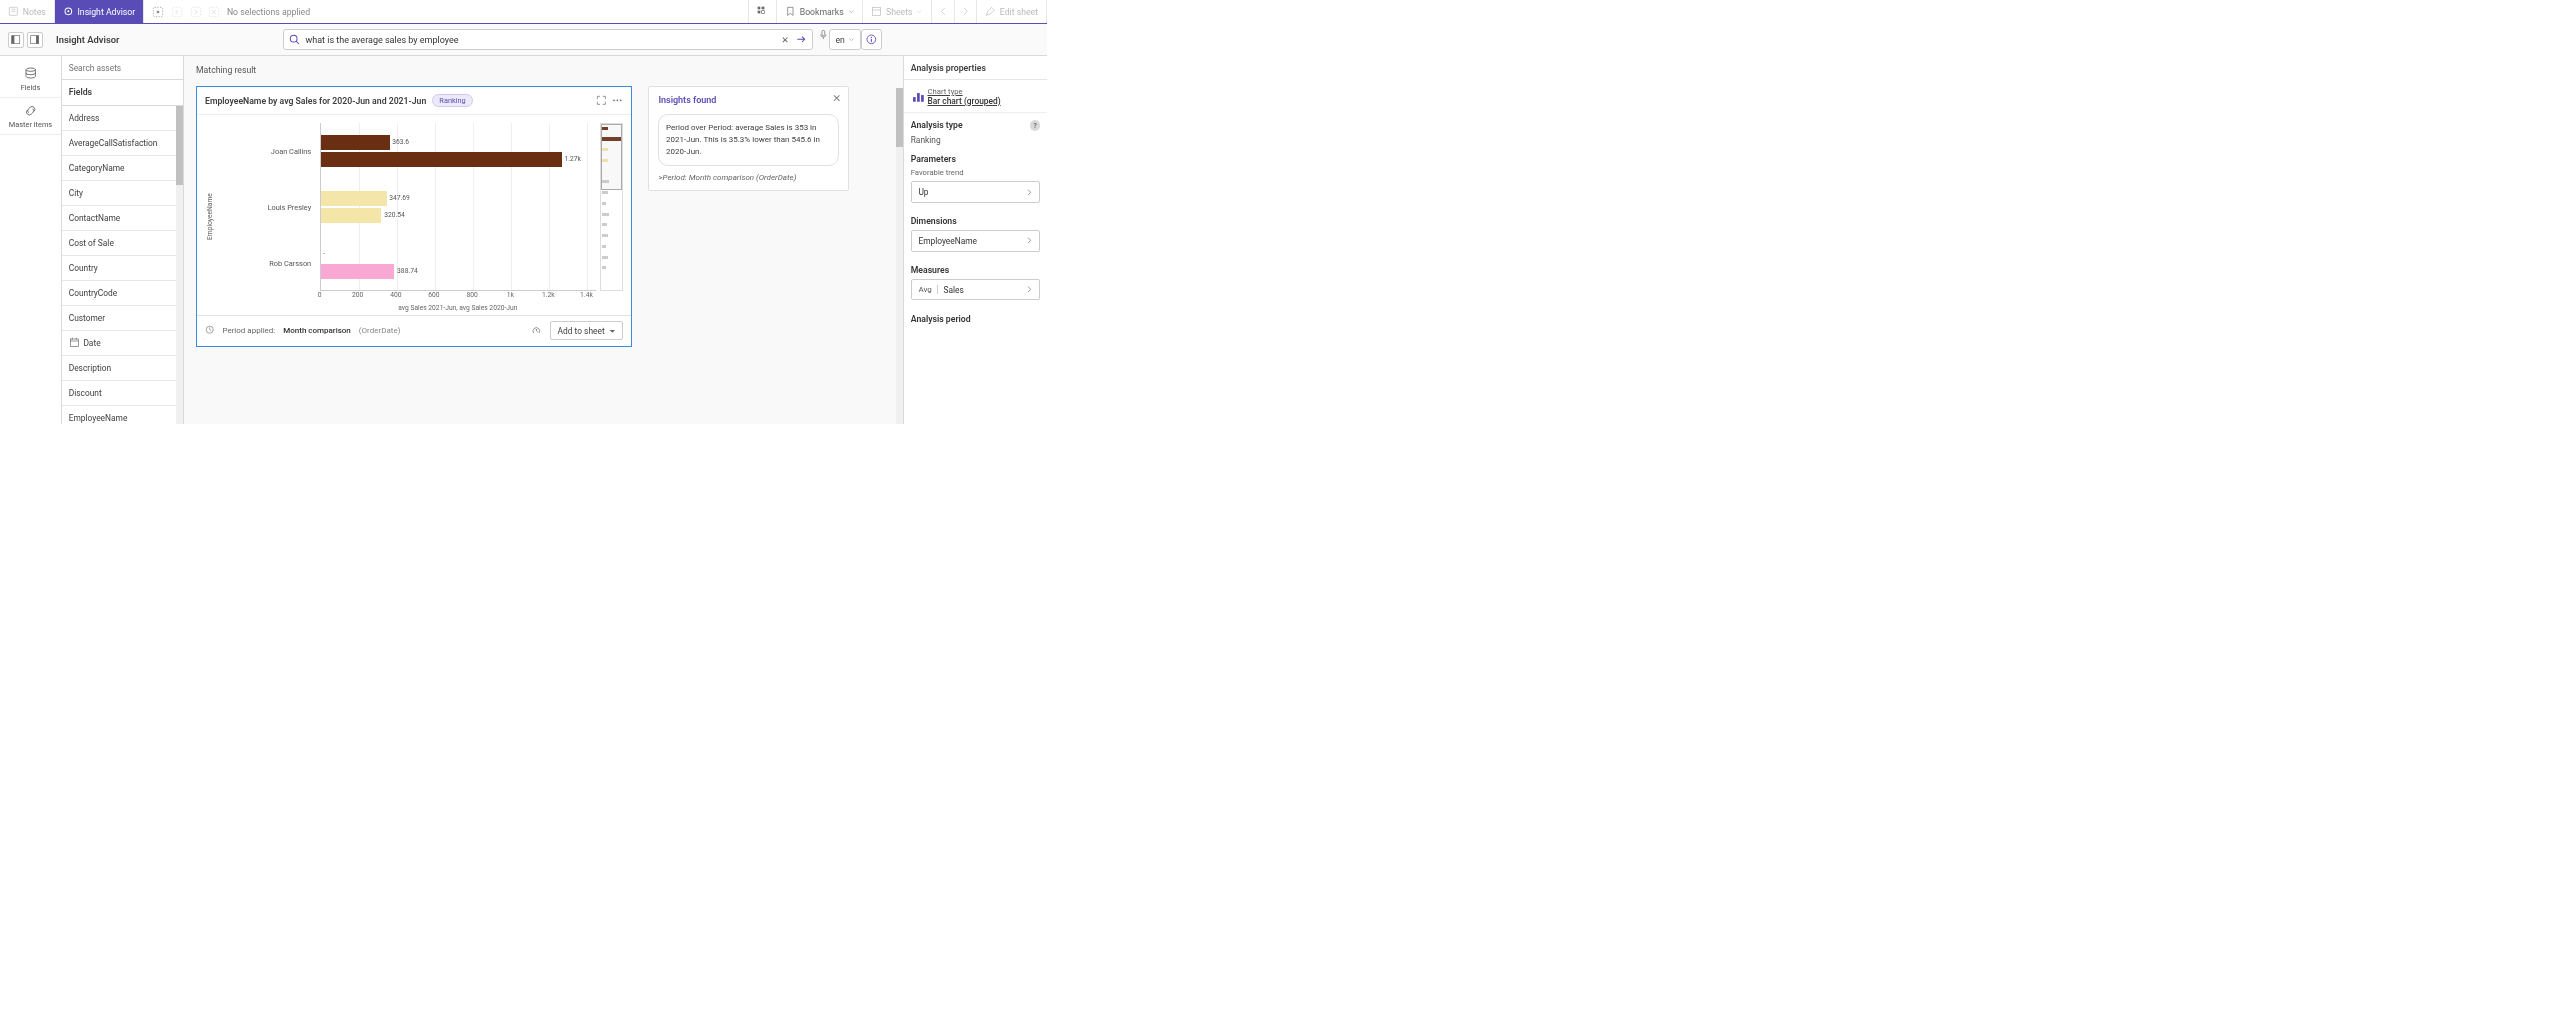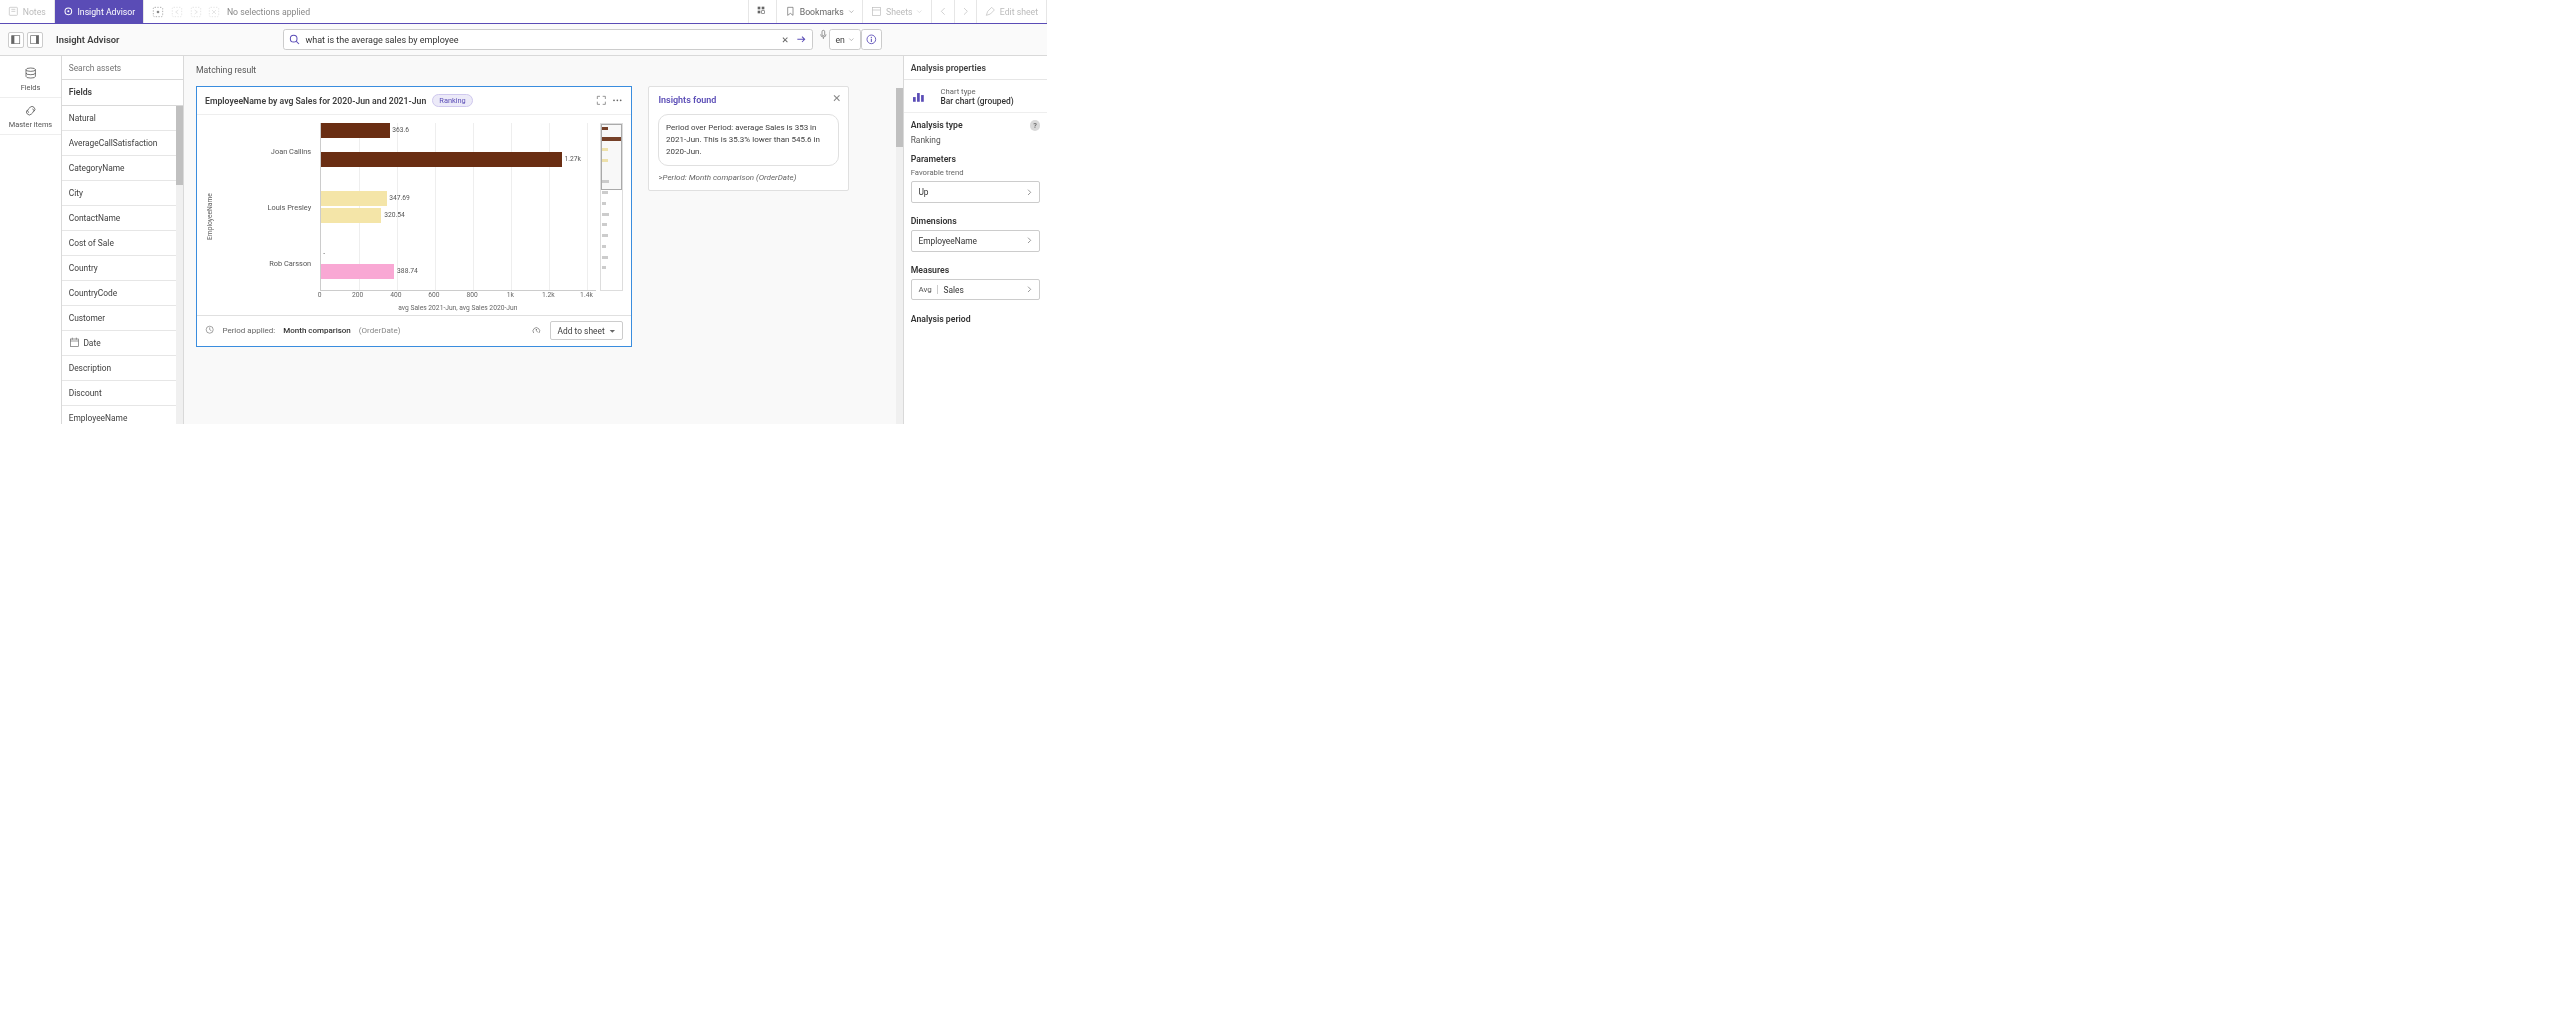--- a/index.html
+++ b/index.html
@@ -90,21 +90,21 @@
 .insights-close { position: absolute; right: 6.7px; top: 5.4px; font-size: 10.7px; color: #888; cursor: pointer; }
 .insight-block { border: 0.7px solid #e0e0e0; border-radius: 10px; padding: 6.7px; font-size: 8px; color: #404040; line-height: 1.5; margin-bottom: 6.7px; }
 .insight-sub { font-size: 8px; color: #666; font-style: italic; }
 .insight-sub .arrow { font-style: normal; }
 
 .center-scroll { position: absolute; right: 0; top: 32px; bottom: 0; width: 6.7px; background: #f0f0f0; }
 .center-scroll .thumb { background: #c0c0c0; width: 100%; height: 59px; position: absolute; top: 0; }
 
 .props-col { width: 144px; border-left: 0.7px solid #d9d9d9; background: #fff; display: flex; flex-direction: column; overflow: auto; padding-bottom: 8px; }
 .props-head { height: 24px; display: flex; align-items: center; padding: 0 6.7px; font-weight: 600; font-size: 8.7px; border-bottom: 0.7px solid #e6e6e6; }
-.props-row { display: flex; align-items: center; gap: 15px; padding: 6.7px; border-bottom: 0.7px solid #eee; }
+.props-row { display: flex; align-items: center; gap: 2px; padding: 6.7px; border-bottom: 0.7px solid #eee; text-decoration: underline; }
 .props-row .picn { width: 14.8px; height: 14.8px; color: #5a4cb6; }
 .props-row .ptxt .plab { font-size: 7.7px; color: #666; }
 .props-row .ptxt .pval { font-size: 8.4px; color: #333; font-weight: 500; }
 .props-sec { padding: 6.7px 6.7px 2.7px; }
 .props-sec-title { font-size: 8.7px; font-weight: 600; color: #333; display: flex; justify-content: space-between; align-items: center; margin-bottom: 4px; }
 .props-sec-sub { font-size: 7.7px; color: #666; margin-bottom: 4px; }
 .props-pill { border: 0.7px solid #ccc; border-radius: 2px; height: 21.5px; display: flex; align-items: center; justify-content: space-between; padding: 0 6.7px; font-size: 8.4px; color: #333; cursor: pointer; margin-bottom: 4px; background: #fff; }
 .props-pill .agg { border-right: 0.7px solid #ccc; padding-right: 5.4px; margin-right: 5.4px; font-size: 8px; color: #555; }
 .props-pill .pname { flex: 1; }
 .qmark { width: 10.7px; height: 10.7px; border-radius: 50%; background: #d9d9d9; color: #666; font-size: 7.4px; display: flex; align-items: center; justify-content: center; }
@@ -273,21 +273,21 @@
     <div class="assets-col">
       <div class="assets-search">
         <input type="text" placeholder="Search assets" style="">
       </div>
       <div class="assets-head">Fields</div>
       <div class="assets-list" id="assets-list">
         <div class="assets-scroll">
             <div class="thumb"></div>
           </div>
       <div class="asset-row">
-            <span>Natural</span>
+            <span>Address</span>
           </div>
           <div class="asset-row">
             <span>AverageCallSatisfaction</span>
           </div>
           <div class="asset-row">
             <span>CategoryName</span>
           </div>
           <div class="asset-row">
             <span>City</span>
           </div>
@@ -356,21 +356,21 @@
                       <div class="cat-lbl" style="top: 140px;">Rob Carsson</div>
                     </div>
                   <div class="bars-area" id="bars-area">
                       <div class="grid-line" style="left: 13.7931%;"></div>
                       <div class="grid-line" style="left: 27.5862%;"></div>
                       <div class="grid-line" style="left: 41.3793%;"></div>
                       <div class="grid-line" style="left: 55.1724%;"></div>
                       <div class="grid-line" style="left: 68.9655%;"></div>
                       <div class="grid-line" style="left: 82.7586%;"></div>
                       <div class="grid-line" style="left: 96.5517%;"></div>
-                      <div class="bar" style="top: 0; width: 25.0759%; background: rgb(106, 46, 19);">
+                      <div class="bar" style="top: 12px; width: 25.0759%; background: rgb(106, 46, 19);">
                         <div class="bar-lbl">363.6</div>
                       </div>
                       <div class="bar" style="top: 29px; width: 87.5862%; background: rgb(106, 46, 19);">
                         <div class="bar-lbl">1.27k</div>
                       </div>
                       <div class="bar" style="top: 68px; width: 23.9786%; background: rgb(244, 229, 168);">
                         <div class="bar-lbl">347.69</div>
                       </div>
                       <div class="bar" style="top: 85px; width: 22.1062%; background: rgb(244, 229, 168);">
                         <div class="bar-lbl">320.54</div>

